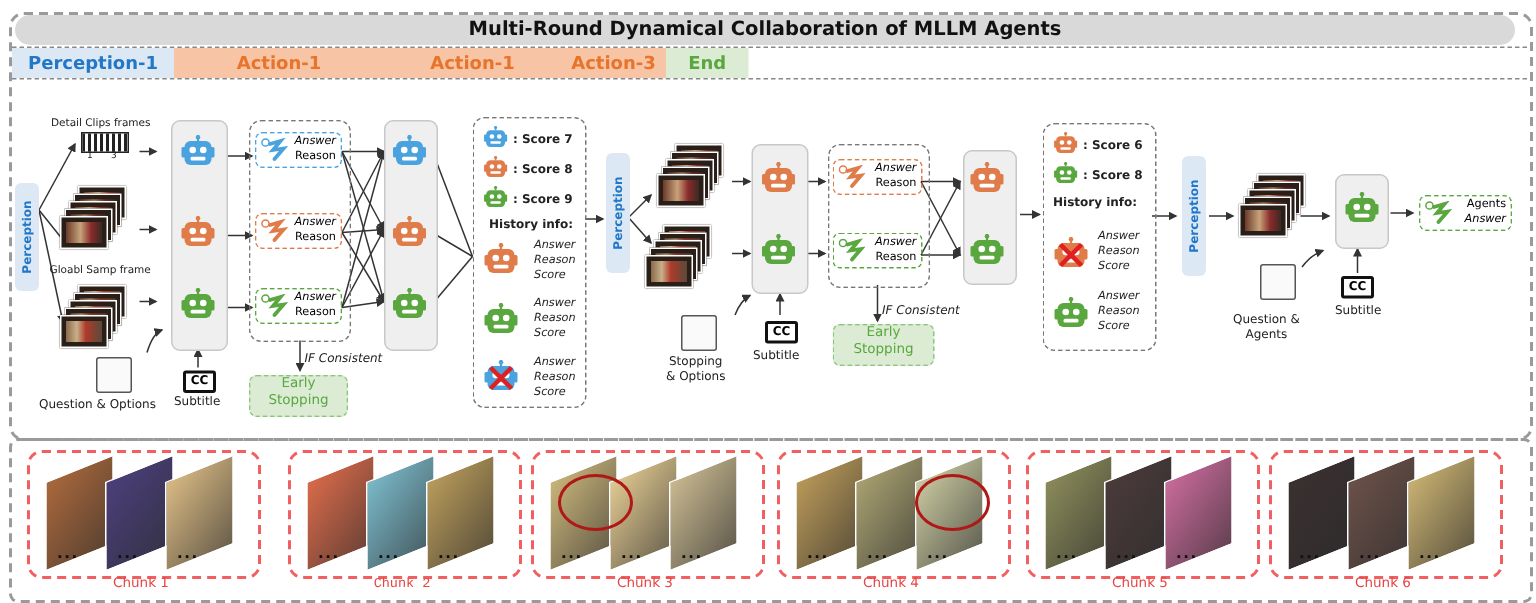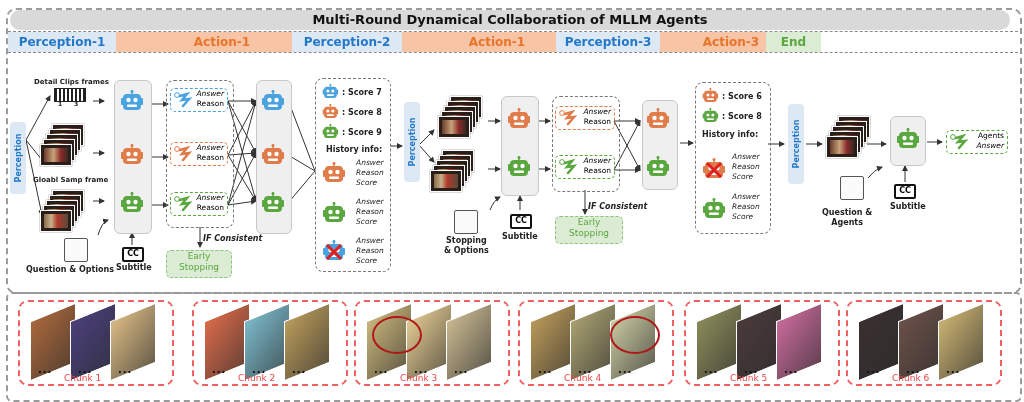--- a/index.html
+++ b/index.html
@@ -1,58 +1,56 @@
 <!DOCTYPE html>
 <html><head>
 <meta charset="utf-8">
 <style>
   html,body{margin:0;padding:0;background:#fff;}
   body{width:1024px;height:402px;position:relative;overflow:hidden;font-family:"DejaVu Sans",sans-serif;}
-  .abs{position:absolute;font-weight:bold;}
+  .abs{position:absolute;}
   .outer{position:absolute;left:6px;top:8px;width:1012px;height:282px;border:2px dashed #9a9a9a;border-radius:10px;}
   .title-bar{position:absolute;left:10px;top:10px;width:1000px;height:20px;background:#d9d9d9;border-radius:10px;text-align:center;font-weight:bold;font-size:13px;line-height:20px;color:#111;}
   .phase-row{position:absolute;left:8px;top:31px;width:1010px;height:20px;border-top:1px dashed #888;border-bottom:1px dashed #888;display:flex;}
   .phase{height:20px;line-height:20px;text-align:center;font-size:12px;font-weight:bold;}
   .perc{background:#dce9f5;color:#2277c8;}
-  .act{background:#f7c4a5;color:#e8742a;padding-left:36px;}
+  .act{background:#f7c4a5;color:#e8742a;}
   .refl{background:#c8a8d9;color:#7c3aa6;}
   .end{background:#dcecd4;color:#5aa63f;}
   .small{font-size:8px;color:#222;}
   .perc-tag{position:absolute;background:#dce9f5;border-radius:4px;color:#2277c8;font-size:8px;font-weight:bold;}
   .perc-tag span{position:absolute;left:50%;top:50%;transform:translate(-50%,-50%) rotate(-90deg);white-space:nowrap;}
   .robot-col{position:absolute;background:#efefef;border:1px solid #c8c8c8;border-radius:6px;}
   .dash-group{position:absolute;border:1.5px dashed #777;border-radius:8px;}
   .ans-box{position:absolute;border:1.5px dashed;border-radius:5px;font-size:7.5px;font-style:italic;line-height:10px;text-align:right;padding-right:3px;box-sizing:border-box;}
   .ans-box .r{font-style:normal;}
   .early{position:absolute;background:#dcecd4;border:1.5px dashed #8cc47a;border-radius:5px;color:#5aa63f;font-size:9px;text-align:center;line-height:11px;}
   .cc{position:absolute;border:2px solid #111;border-radius:2px;font-size:8px;font-weight:bold;text-align:center;line-height:10px;width:18px;height:11px;}
   .frames{position:absolute;}
   .frame{position:absolute;width:30px;height:20px;background:#2a1e18;border:1px solid #fff;box-shadow:0 0 1px #333;}
   .frame .in{position:absolute;left:3px;top:3px;right:3px;bottom:3px;background:linear-gradient(90deg,#6b3b2a,#c7a27a 40%,#8a2a2a 70%,#3a2a22);}
   .frame.b .in{background:linear-gradient(90deg,#8a6a4a,#c8b08a 30%,#b03a2a 55%,#5a4a3a);}
   .chunk{position:absolute;top:300px;height:82px;border:2.5px dashed #f06060;border-radius:10px;}
-  .chunk-label{position:absolute;top:373px;font-size:9px;color:#e84545;text-align:left;width:60px;}
+  .chunk-label{position:absolute;top:384px;font-size:9px;color:#e84545;text-align:center;width:60px;}
   .slab{position:absolute;width:44px;height:58px;transform:skewY(-22deg);border:1px solid #fff;}
   .dots{position:absolute;font-size:10px;font-weight:bold;letter-spacing:1px;color:#111;}
   .score-row{position:absolute;font-size:8px;font-weight:bold;color:#222;}
   .hist{position:absolute;font-size:8px;font-weight:bold;color:#222;}
   .hist-ent{position:absolute;font-size:7.5px;line-height:10px;color:#222;font-style:italic;}
   svg.lines{position:absolute;left:0;top:0;}
 </style>
 </head>
 <body>
 
 <div class="outer"></div>
 <div class="title-bar">Multi-Round Dynamical Collaboration of MLLM Agents</div>
 <div class="phase-row">
   <div class="phase perc" style="width:108px">Perception-1</div>
   <div class="phase act" style="width:140px">Action-1</div>
-  <div class="phase perc" style="width:110px">Perception-2</div>
   <div class="phase act" style="width:118px">Action-1</div>
-  <div class="phase perc" style="width:104px">Perception-3</div>
   <div class="phase act" style="width:70px">Action-3</div>
   <div class="phase end" style="width:55px">End</div>
 </div>
 
 <svg class="lines" width="1024" height="402">
   <defs>
     <marker id="ah" markerWidth="6" markerHeight="6" refX="5" refY="3" orient="auto">
       <path d="M0,0 L6,3 L0,6 z" fill="#333"></path>
     </marker>
   </defs>
@@ -563,21 +561,21 @@
     </div>
     <div class="chunk-label" style="left: 64px;">Chunk 1</div>
     <div class="chunk" style="left: 192px; width: 152px;">
       <div class="slab" style="left: 10px; top: 10px; background: linear-gradient(135deg, rgb(216, 106, 74), rgb(42, 42, 42) 160%);"></div>
       <div class="dots" style="left: 18px; top: 62px;">...</div>
       <div class="slab" style="left: 50px; top: 10px; background: linear-gradient(135deg, rgb(122, 184, 200), rgb(42, 42, 42) 160%);"></div>
       <div class="dots" style="left: 58px; top: 62px;">...</div>
       <div class="slab" style="left: 90px; top: 10px; background: linear-gradient(135deg, rgb(184, 154, 90), rgb(42, 42, 42) 160%);"></div>
       <div class="dots" style="left: 98px; top: 62px;">...</div>
     </div>
-    <div class="chunk-label" style="left: 238px;">Chunk 2</div>
+    <div class="chunk-label" style="left: 238px; font-family: Liberation Mono, monospace;">Chunk 2</div>
     <div class="chunk" style="left: 354px; width: 152px;">
       <div class="slab" style="left: 10px; top: 10px; background: linear-gradient(135deg, rgb(200, 180, 122), rgb(42, 42, 42) 160%);"></div>
       <div class="dots" style="left: 18px; top: 62px;">...</div>
       <div class="slab" style="left: 50px; top: 10px; background: linear-gradient(135deg, rgb(224, 200, 144), rgb(42, 42, 42) 160%);"></div>
       <div class="dots" style="left: 58px; top: 62px;">...</div>
       <div class="slab" style="left: 90px; top: 10px; background: linear-gradient(135deg, rgb(200, 184, 144), rgb(42, 42, 42) 160%);"></div>
       <div class="dots" style="left: 98px; top: 62px;">...</div>
       <div style="position: absolute; left: 16px; top: 14px; width: 46px; height: 34px; border: 2px solid rgb(176, 24, 24); border-radius: 50%;"></div>
     </div>
     <div class="chunk-label" style="left: 400px;">Chunk 3</div>

